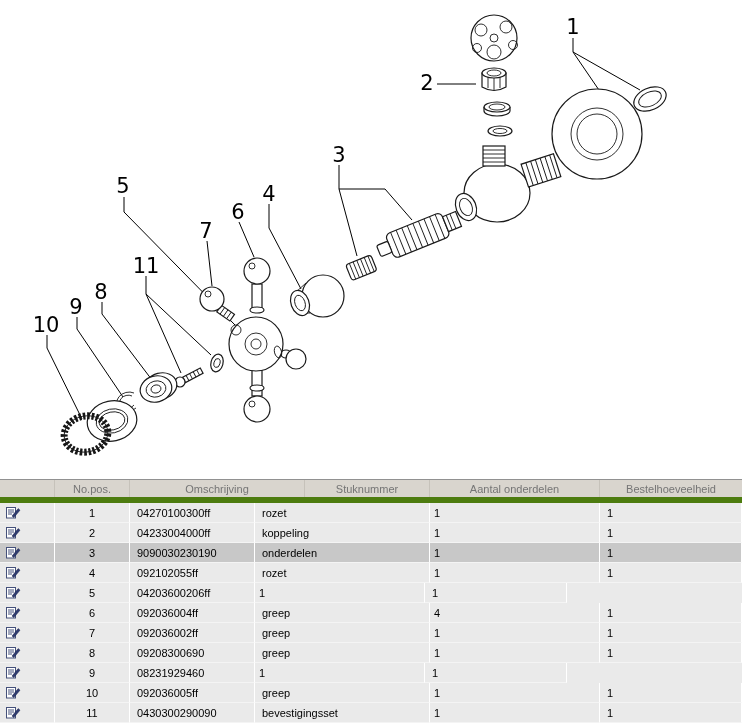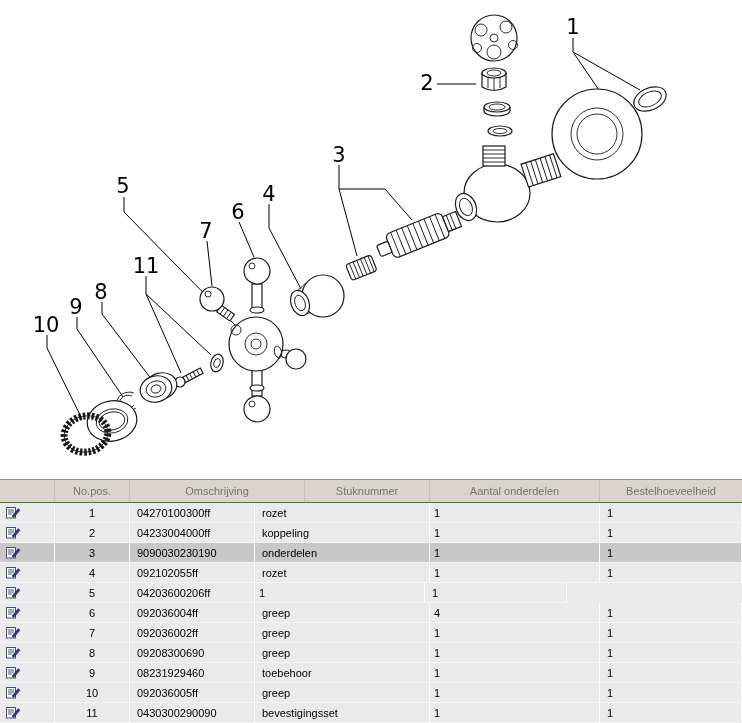--- a/index.html
+++ b/index.html
@@ -8,21 +8,21 @@
     font-family:"Liberation Sans", sans-serif;
   }
   .diagram-wrap{width:742px;height:479px;background:#fff;}
   svg .part{stroke:#1a1a1a;stroke-width:1.2;fill:#ffffff;}
   svg .pthin{stroke:#1a1a1a;stroke-width:0.9;fill:none;}
   svg .dline{stroke:#000;stroke-width:1;fill:none;}
   svg .callout{font-family:"DejaVu Sans", sans-serif;font-size:21px;fill:#000;text-anchor:middle;}
 
   .parts-table{width:742px;}
   .thead{display:flex;height:24px;background:#d9d5ce;border-top:1px solid #919191;
-         border-bottom:1px solid #4d7c0f;box-sizing:border-box;}
+         border-bottom:6px solid #4d7c0f;box-sizing:border-box;}
   .th{color:#757575;font-size:11px;display:flex;align-items:center;justify-content:center;
       box-sizing:border-box;border-right:1px solid #c6c2ba;}
   .th:last-child{border-right:none;}
   .tr{display:flex;height:20px;background:#eaeaea;box-sizing:border-box;}
   .tr.selected{background:#c8c8c8;}
   .td{font-size:11px;color:#000;display:flex;align-items:center;box-sizing:border-box;
       border-right:1px solid #ffffff;border-bottom:1px solid #f4f4f4;white-space:nowrap;overflow:hidden;}
   .col-icon{width:55px;padding-left:6px;}
   .col-pos{width:75px;justify-content:center;}
   .col-stuk{width:125px;padding-left:7px;}
@@ -361,21 +361,20 @@
         <span class="edit-icon">
           <svg width="15" height="13" viewBox="0 0 15 13">
             <rect x="0.5" y="1.5" width="9" height="10.5" fill="#fff" stroke="#44507a"></rect>
             <path d="M2 4 h6 M2 6 h6 M2 8 h4" stroke="#44507a" fill="none"></path>
             <path d="M6 10 L12.2 2.6 L14 4.2 L7.8 11.6 Z" fill="#2e3a6e" stroke="#1c2650" stroke-width="0.5"></path>
           </svg>
         </span>
       </div>
     <div class="td col-pos">9</div>
     <div class="td col-stuk">08231929460</div>
-    <div class="td col-oms">toebehoor</div>
     <div class="td col-aantal">1</div>
     <div class="td col-bestel">1</div>
   </div>
 
   <div class="tr">
     <div class="td col-icon">
         <span class="edit-icon">
           <svg width="15" height="13" viewBox="0 0 15 13">
             <rect x="0.5" y="1.5" width="9" height="10.5" fill="#fff" stroke="#44507a"></rect>
             <path d="M2 4 h6 M2 6 h6 M2 8 h4" stroke="#44507a" fill="none"></path>

